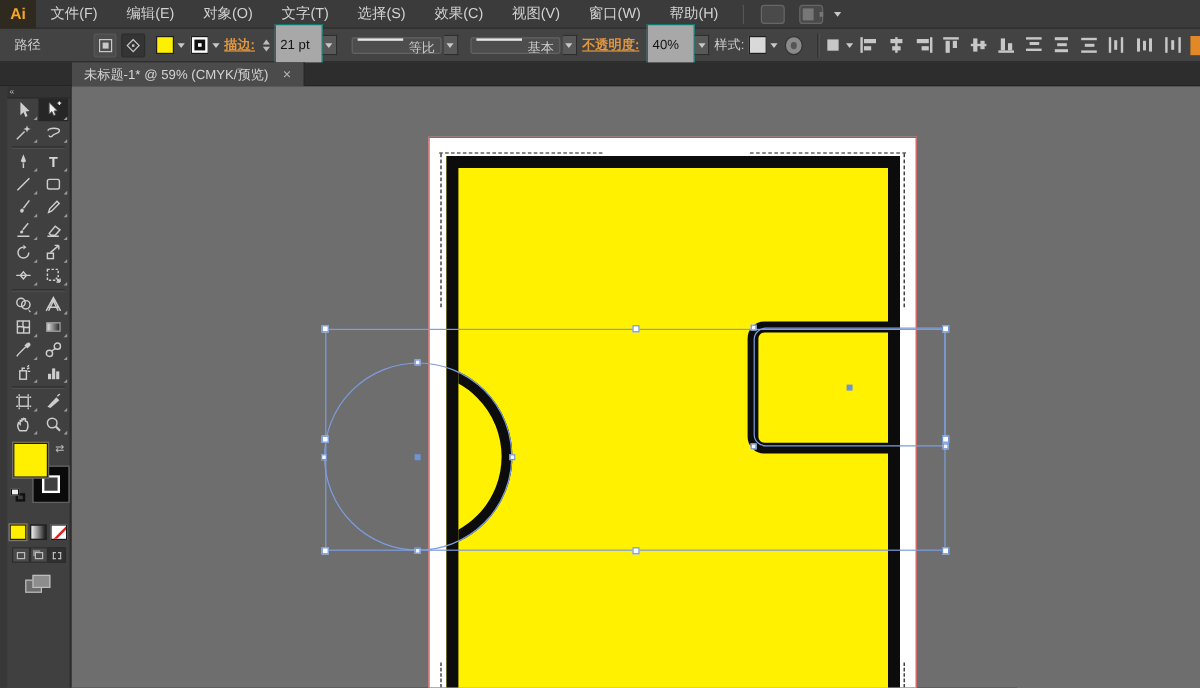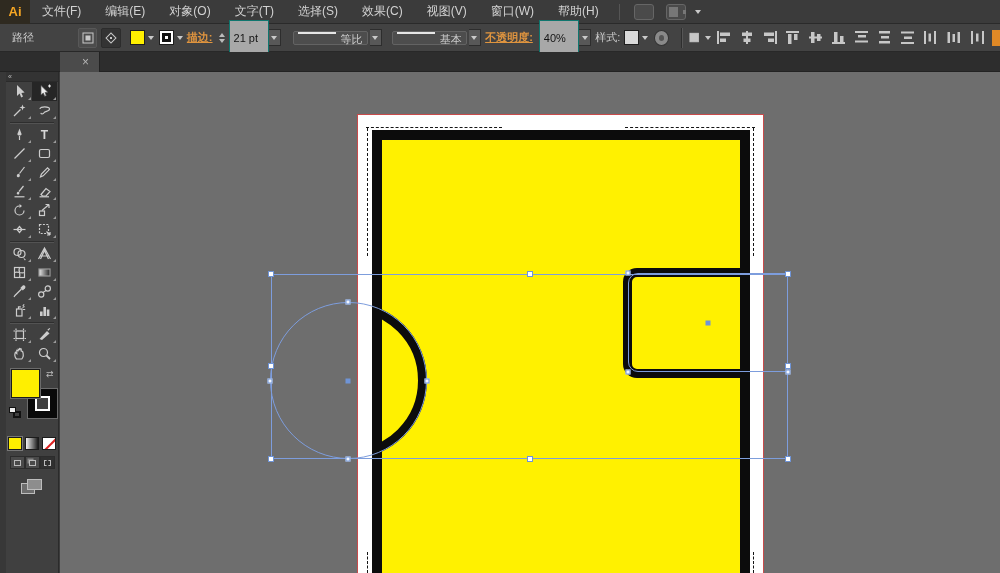--- a/index.html
+++ b/index.html
@@ -295,20 +295,21 @@
         <rect x="2" y="1" width="2" height="13"></rect>
         <rect x="7" y="3.5" width="2.5" height="8"></rect>
         <rect x="13" y="1" width="2" height="13"></rect>
       </svg>
     </span>
   <span class="cb-cut"></span>
 </div>
 
 <div id="tabbar">
   <div class="tab">
+    <span>未标题-1* @ 59% (CMYK/预览)</span>
     <span class="close">×</span>
   </div>
 </div>
 
 <div id="tools">
   <div id="tools-header">«</div>
 
   <div class="trow">
     <div class="tcell">
       <svg width="15" height="15" viewBox="0 0 15 15">

